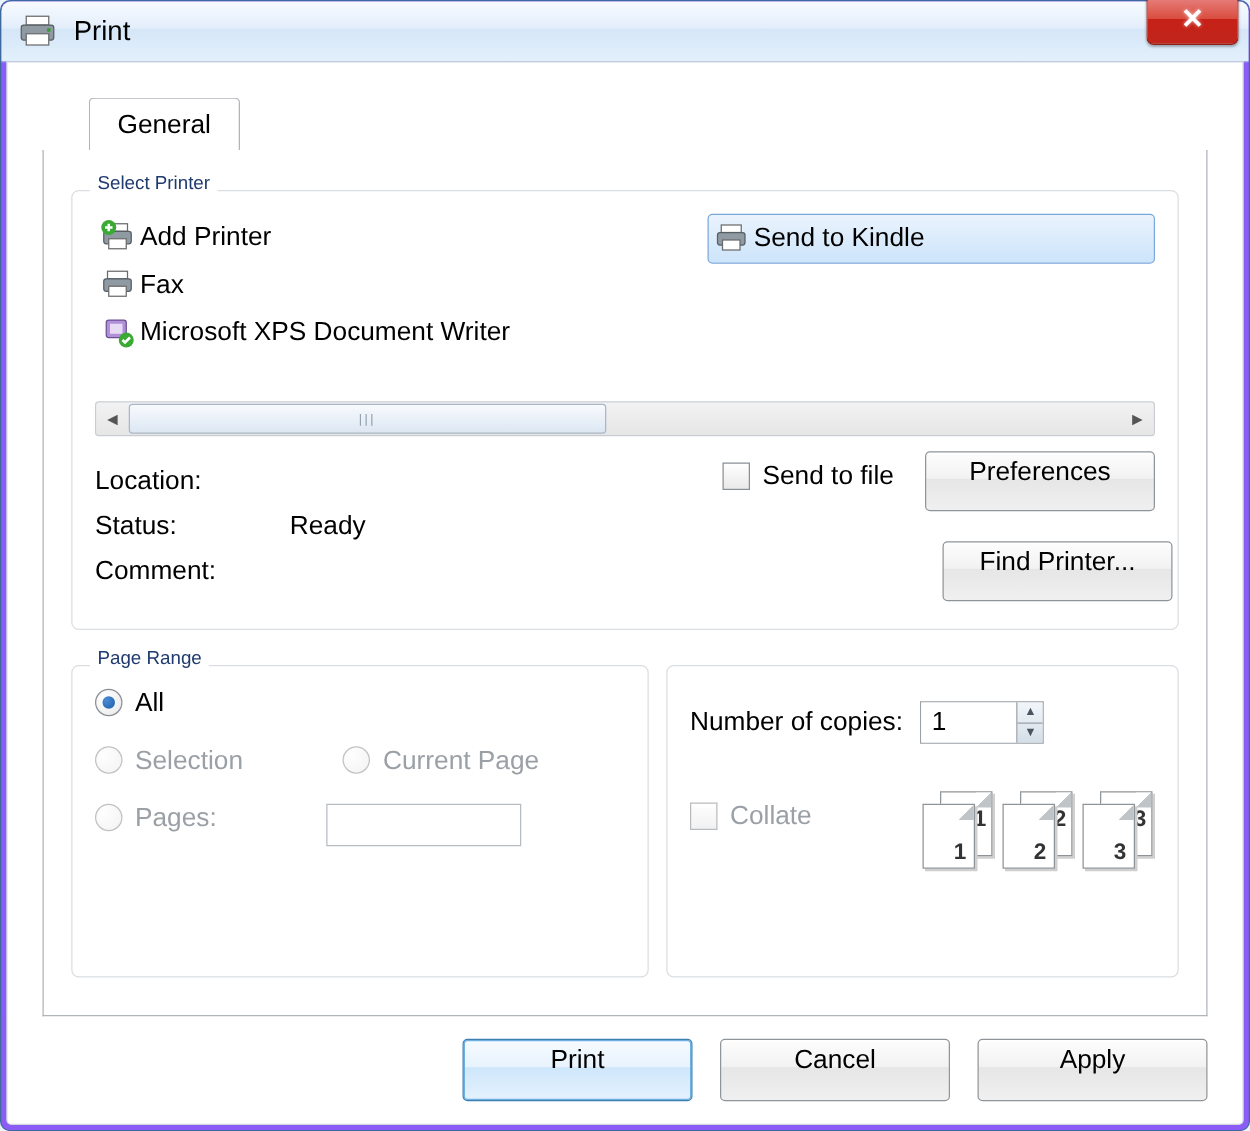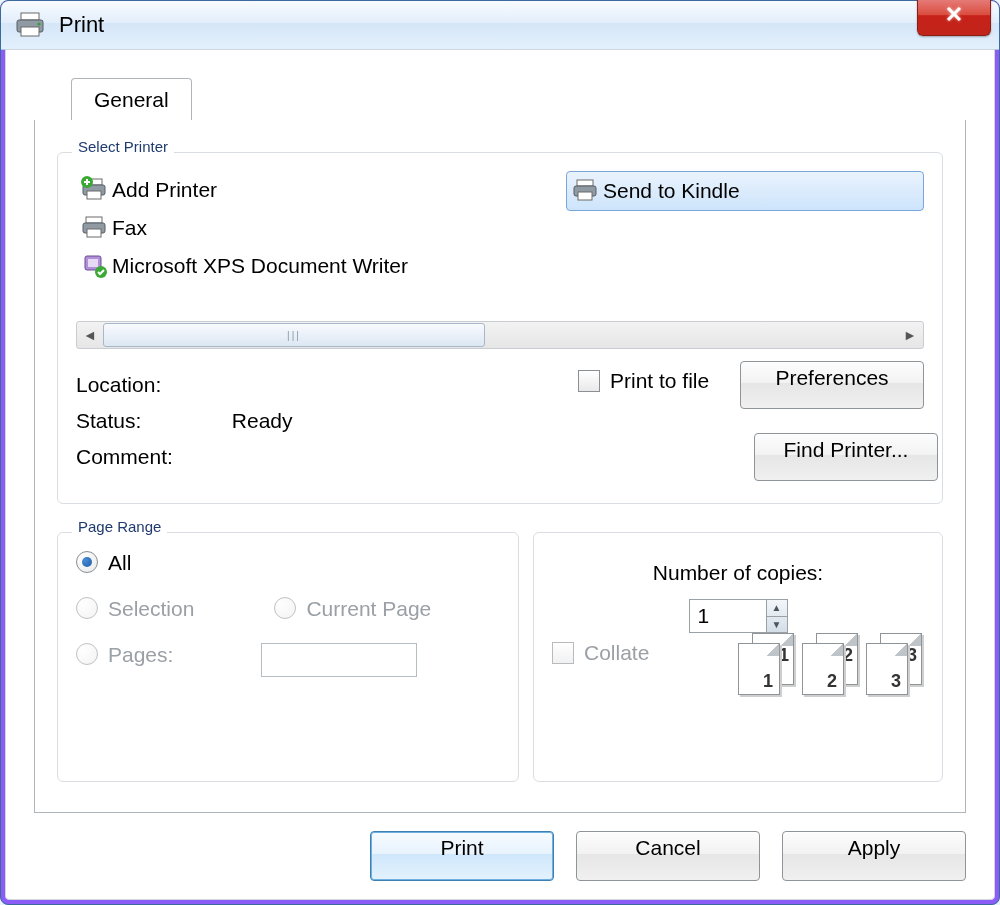--- a/index.html
+++ b/index.html
@@ -190,21 +190,21 @@
   
   
   .range-row { display:flex; align-items:flex-start; height:46px; padding-left:18px; font-size:21px; gap:10px;}
   .radio { width:20px;height:20px;border:1px solid #8A8F94;border-radius:50%;background:radial-gradient(circle at 30% 30%,#fff,#E9E9E9); display:inline-flex;align-items:center;justify-content:center; flex:none;}
   .radio.checked::after{content:"";width:10px;height:10px;border-radius:50%;background:radial-gradient(circle at 30% 30%,#4A8BD6,#1C5FA8);}
   .radio.disabled{opacity:.55}
   .disabled-text{color:#9AA0A6}
   .pages-input{ width:150px;height:30px;border:1px solid #B7BCC1;background:#fff;margin-left:10px;}
   
   
-  .copies-row{ position:absolute; top:28px; left:18px; right:18px; display:flex; align-items:center; font-size:21px; gap:14px;flex-direction:column;}
+  .copies-row{ position:absolute; top:28px; left:18px; right:18px; display:flex; align-items:center; font-size:21px; gap:14px;}
   .spin { display:flex; align-items:stretch; border:1px solid #9BA0A5; height:32px; background:#fff;}
   .spin input{ width:60px;border:none;font-size:21px;padding:0 8px;outline:none;}
   .spin .spbtns{ width:20px;display:flex;flex-direction:column; background:linear-gradient(to bottom,#F2F6FA,#D4DEE8); border-left:1px solid #9BA0A5;}
   .spin .spbtns span{flex:1;display:flex;align-items:center;justify-content:center;font-size:10px;color:#4A5560;border-bottom:1px solid #9BA0A5;}
   .spin .spbtns span:last-child{border-bottom:none;}
   .collate-row{position:absolute; top:108px; left:18px; display:flex; align-items:center; gap:10px; font-size:21px;}
   .collate-img{position:absolute; top:100px; right:18px; display:flex; gap:6px;}
   .page{
     width:40px;height:50px;border:1px solid #8F9498;background:#fff;position:relative;
     box-shadow: 2px 2px 0 #CFCFCF;
@@ -337,21 +337,21 @@
             <span>Ready</span>
           </div>
           <div>
             <span class="lbl">Comment:</span>
             <span></span>
           </div>
         </div>
 
         <div class="print-to-file">
           <span class="chk"></span>
-          <span>Print to file</span>
+          <span>Send to file</span>
         </div>
 
         <div class="btn7 btn-pref">
           <span>Preferences</span>
         </div>
         <div class="btn7 btn-find">
           <span>Find Printer...</span>
         </div>
       </div>
 

